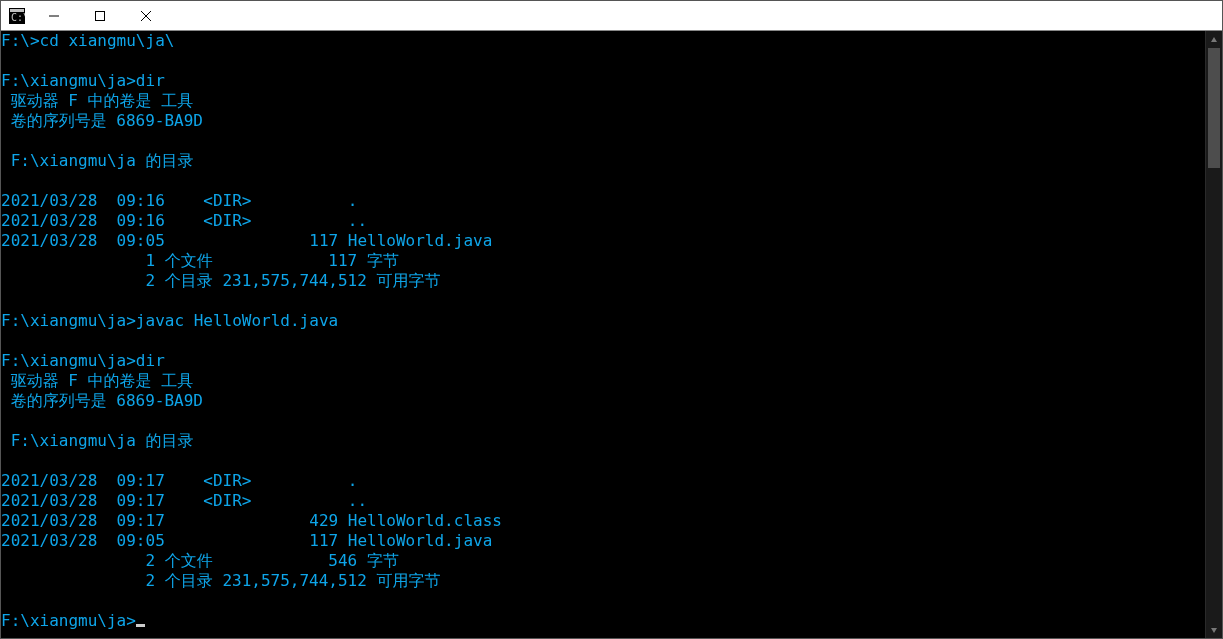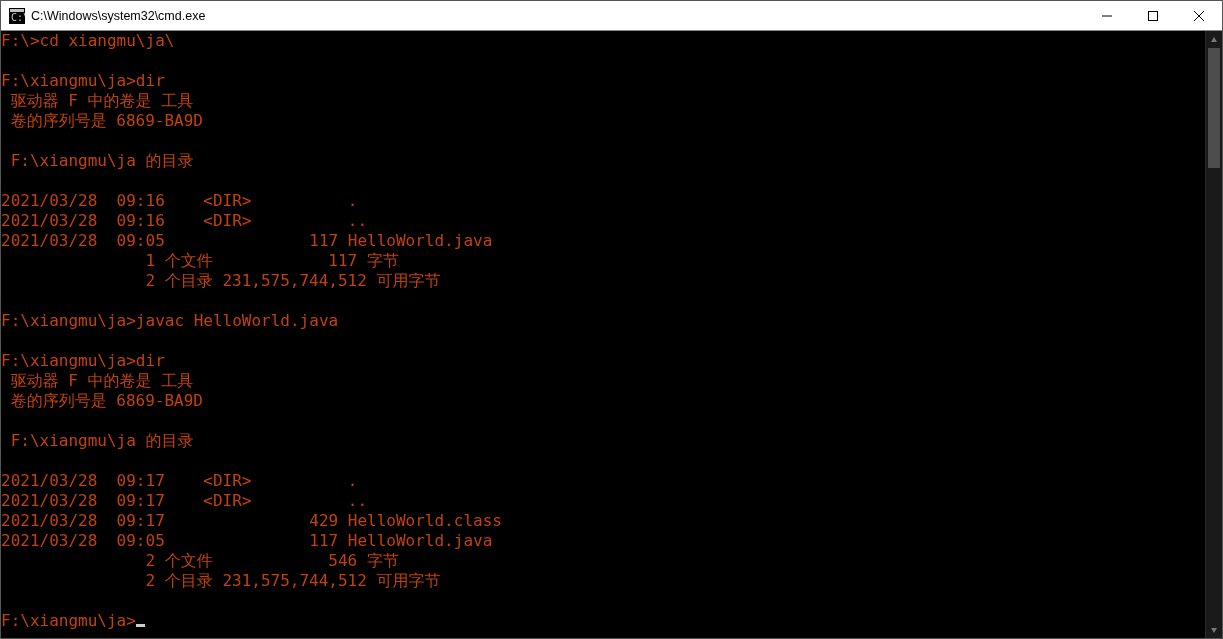--- a/index.html
+++ b/index.html
@@ -5,42 +5,41 @@
   * { box-sizing: border-box; margin: 0; padding: 0; }
   html, body { width: 1223px; height: 639px; overflow: hidden; font-family: "Segoe UI", Tahoma, sans-serif; background: #000; }
   .window { width: 1223px; height: 639px; display: flex; flex-direction: column; border: 1px solid #555; background: #000; }
   .titlebar { height: 30px; background: #fff; display: flex; align-items: center; border-bottom: 1px solid #888; }
   .titlebar-icon { width: 16px; height: 16px; margin: 0 6px 0 8px; display: flex; align-items: center; justify-content: center; }
   .titlebar-title { flex: 1; font-size: 12.5px; color: #000; line-height: 30px; }
   .win-controls { display: flex; height: 100%; }
   .win-btn { width: 46px; height: 30px; display: flex; align-items: center; justify-content: center; color: #000; cursor: pointer; }
   .win-btn svg { width: 10px; height: 10px; }
   .client { flex: 1; display: flex; background: #000; overflow: hidden; }
-  .terminal { flex: 1; background: #000; color: #c2410c; font-family: "NSimSun","SimSun","Consolas",monospace; font-size: 16px; line-height: 20px; padding: 0 0 0 0; white-space: pre; overflow: hidden; }
+  .terminal { flex: 1; background: #000; color: #0ea5e9; font-family: "NSimSun","SimSun","Consolas",monospace; font-size: 16px; line-height: 20px; padding: 0 0 0 0; white-space: pre; overflow: hidden; }
   .scrollbar { width: 17px; background: #1a1a1a; display: flex; flex-direction: column; border-left: 1px solid #2a2a2a; }
   .scroll-arrow { height: 17px; display: flex; align-items: center; justify-content: center; color: #777; cursor: pointer; }
   .scroll-arrow svg { width: 8px; height: 8px; }
   .scroll-track { flex: 1; position: relative; }
   .scroll-thumb { position: absolute; left: 2px; right: 2px; top: 0; height: 120px; background: #4d4d4d; }
   .line { min-height: 20px; }
   .cursor { display:inline-block; width:9px; height:3px; background:#ccc; vertical-align: baseline; margin-bottom:-1px;}
 </style>
 </head>
 <body>
 
 <div class="window">
   <div class="titlebar">
     <span class="titlebar-icon">
       <svg viewBox="0 0 16 16">
           <rect x="0" y="0" width="16" height="16" fill="#000"></rect>
           <rect x="1" y="1" width="14" height="3" fill="#c0c0c0"></rect>
           <text x="2" y="13" font-size="10" font-family="monospace" fill="#c0c0c0">C:\</text>
         </svg>
     </span>
-    <span class="titlebar-title">C:\Windows\system32\cmd.exe</span>
     <div class="win-controls">
       <div class="win-btn">
         <svg viewBox="0 0 10 10">
             <line x1="0" y1="5" x2="10" y2="5" stroke="currentColor" stroke-width="1"></line>
           </svg>
       </div>
       <div class="win-btn">
         <svg viewBox="0 0 10 10">
             <rect x="0.5" y="0.5" width="9" height="9" fill="none" stroke="currentColor" stroke-width="1"></rect>
           </svg>

